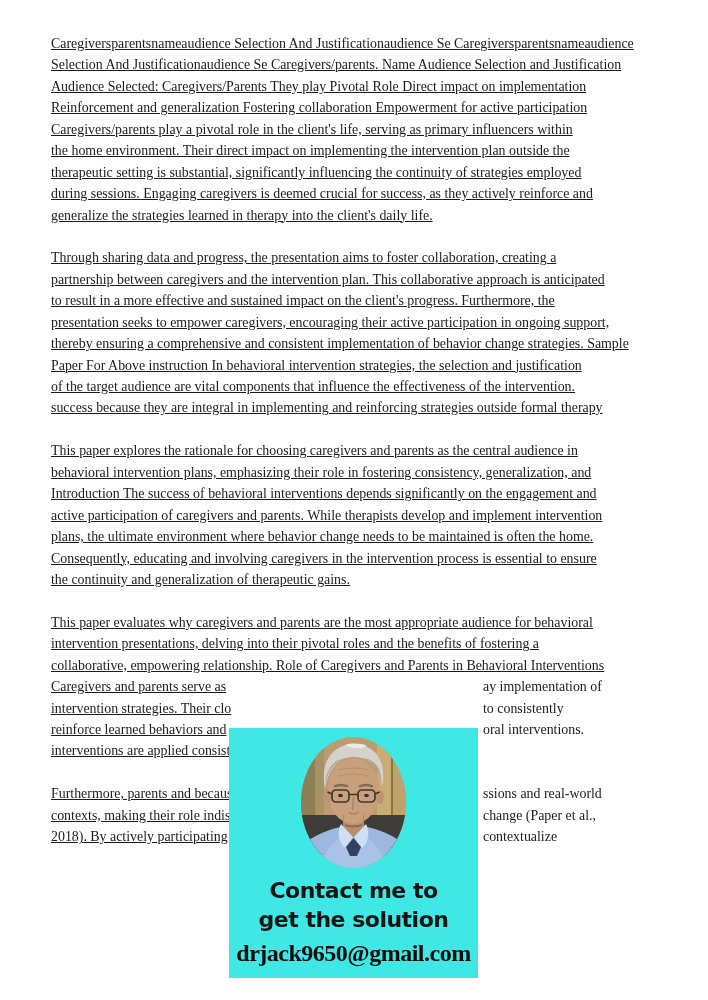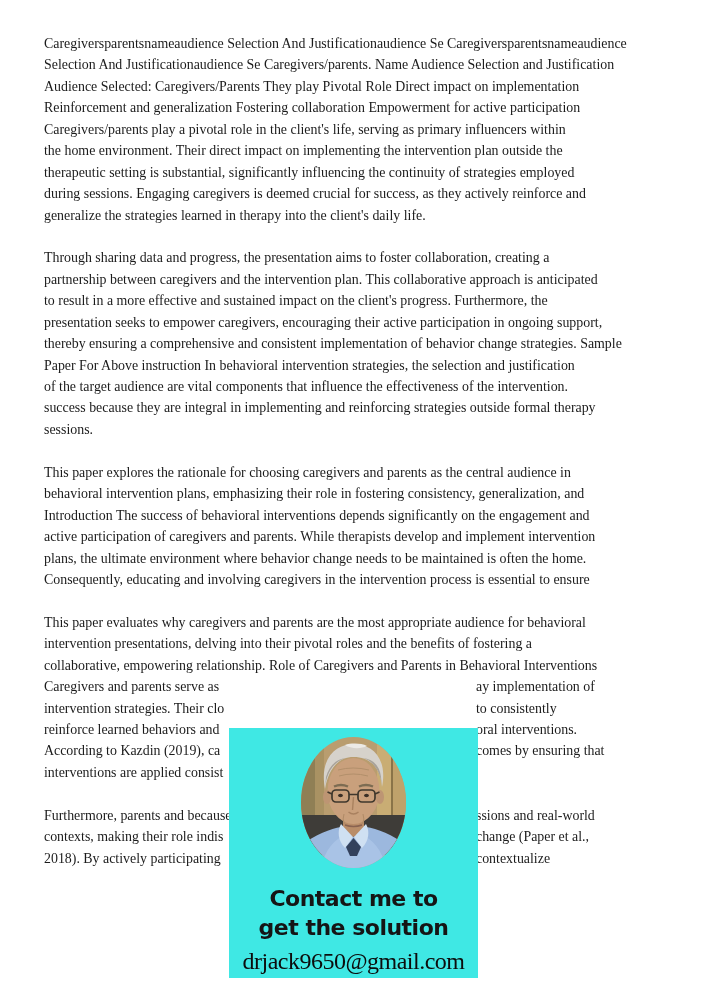--- a/index.html
+++ b/index.html
@@ -7,25 +7,26 @@
     position: relative;
     width: 708px;
     height: 1000px;
     background: #ffffff;
     overflow: hidden;
     font-family: "Liberation Serif", serif;
     color: #1b1b1b;
   }
   .doc {
     position: absolute;
-    left: 44px;
+    left: 51px;
     top: 33px;
     width: 640px;
     font-size: 13.9px;
     line-height: 21.45px;
+    text-decoration: underline;
   }
   .paragraph { margin: 0 0 21.45px 0; }
   .line {
     position: relative;
     white-space: nowrap;
     height: 21.45px;
   }
   .frag-right {
     position: absolute;
     left: 432px;
@@ -47,25 +48,25 @@
     width: 105px;
     height: 131px;
   }
   .heading {
     font-family: "DejaVu Sans", sans-serif;
     font-weight: bold;
     font-size: 22px;
     line-height: 29px;
     letter-spacing: -0.5px;
     color: #151515;
-    margin-top: 16px;
+    margin-top: 8px;
   }
   .email {
     font-family: "Liberation Serif", serif;
-    font-weight: normal;
+    font-weight: bold;
     font-size: 24px;
     line-height: 26px;
     letter-spacing: -0.5px;
     color: #0c0c0c;
     margin-top: 6px;
   }
 </style>
 </head>
 <body>
 
@@ -85,38 +86,37 @@
       </div>
       <div class="paragraph">
         <div class="line">Through sharing data and progress, the presentation aims to foster collaboration, creating a</div>
         <div class="line">partnership between caregivers and the intervention plan. This collaborative approach is anticipated</div>
         <div class="line">to result in a more effective and sustained impact on the client's progress. Furthermore, the</div>
         <div class="line">presentation seeks to empower caregivers, encouraging their active participation in ongoing support,</div>
         <div class="line">thereby ensuring a comprehensive and consistent implementation of behavior change strategies. Sample</div>
         <div class="line">Paper For Above instruction In behavioral intervention strategies, the selection and justification</div>
         <div class="line">of the target audience are vital components that influence the effectiveness of the intervention.</div>
         <div class="line">success because they are integral in implementing and reinforcing strategies outside formal therapy</div>
-        <div class="line">sessions.</div>
       </div>
       <div class="paragraph">
         <div class="line">This paper explores the rationale for choosing caregivers and parents as the central audience in</div>
         <div class="line">behavioral intervention plans, emphasizing their role in fostering consistency, generalization, and</div>
         <div class="line">Introduction The success of behavioral interventions depends significantly on the engagement and</div>
         <div class="line">active participation of caregivers and parents. While therapists develop and implement intervention</div>
         <div class="line">plans, the ultimate environment where behavior change needs to be maintained is often the home.</div>
         <div class="line">Consequently, educating and involving caregivers in the intervention process is essential to ensure</div>
+        <div class="line">the continuity and generalization of therapeutic gains.</div>
       </div>
       <div class="paragraph">
         <div class="line">This paper evaluates why caregivers and parents are the most appropriate audience for behavioral</div>
         <div class="line">intervention presentations, delving into their pivotal roles and the benefits of fostering a</div>
         <div class="line">collaborative, empowering relationship. Role of Caregivers and Parents in Behavioral Interventions</div>
         <div class="line"><span>Caregivers and parents serve as</span><span class="frag-right">ay implementation of</span></div>
         <div class="line"><span>intervention strategies. Their clo</span><span class="frag-right">to consistently</span></div>
         <div class="line"><span>reinforce learned behaviors and</span><span class="frag-right">oral interventions.</span></div>
-        <div class="line"><span>According to Kazdin (2019), ca</span><span class="frag-right">comes by ensuring that</span></div>
         <div class="line"><span>interventions are applied consist</span></div>
       </div>
       <div class="paragraph">
         <div class="line"><span>Furthermore, parents and because</span><span class="frag-right">ssions and real-world</span></div>
         <div class="line"><span>contexts, making their role indis</span><span class="frag-right">change (Paper et al.,</span></div>
         <div class="line"><span>2018). By actively participating</span><span class="frag-right">contextualize</span></div>
       </div>
     </div>
 
   <div class="card" title="oval portrait of an older man with gray hair and glasses wearing a light blue shirt" style="background: rgb(63, 232, 228);">

